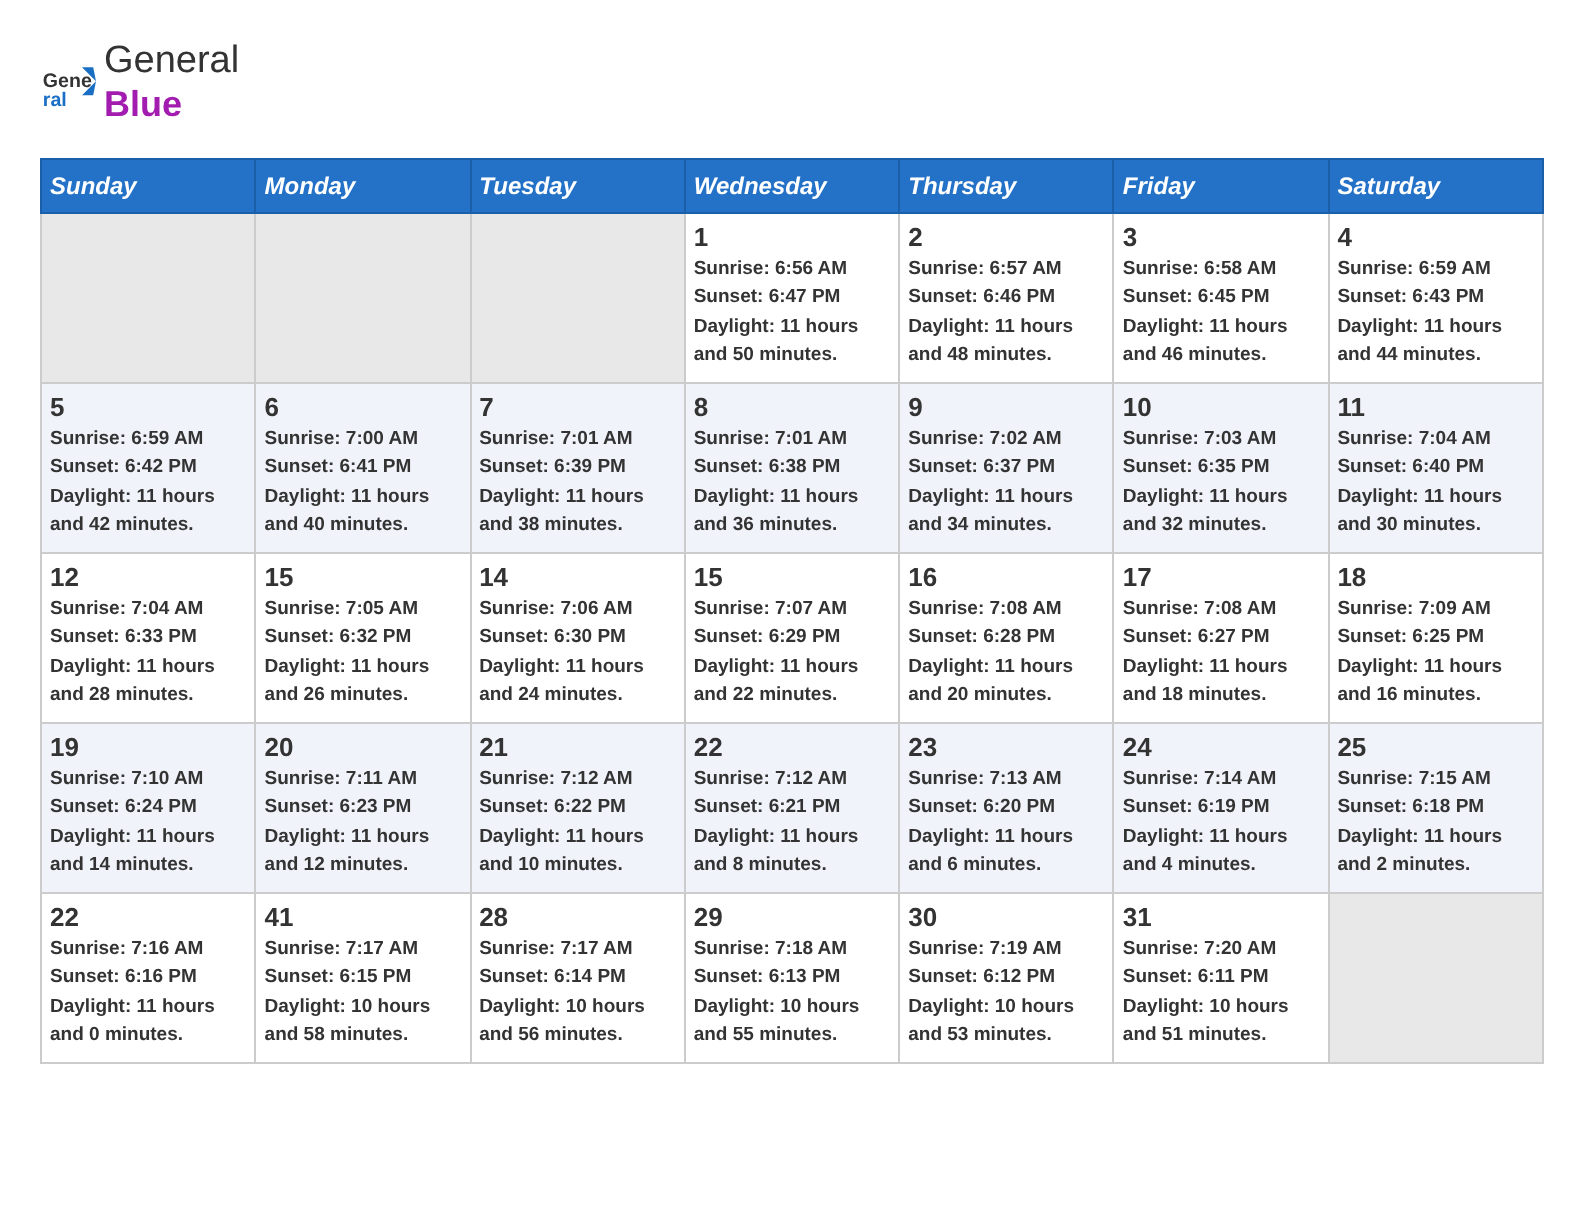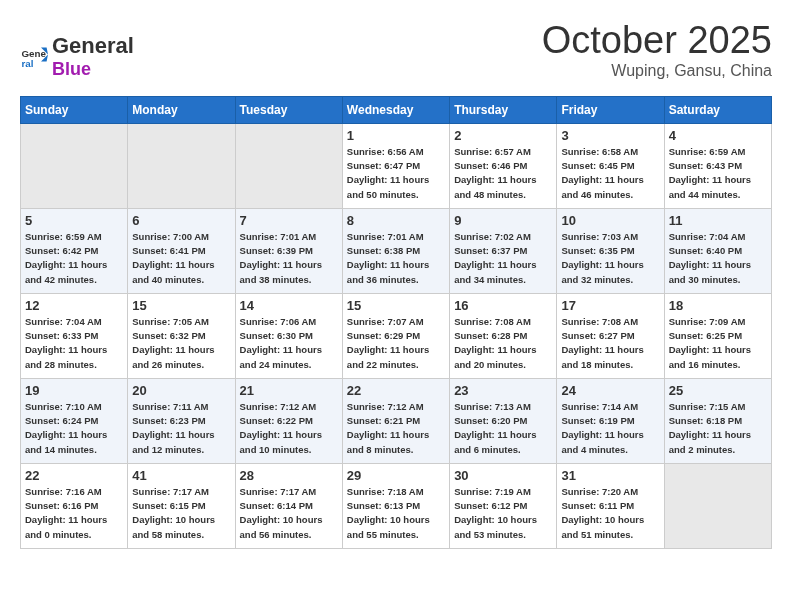--- a/index.html
+++ b/index.html
@@ -44,20 +44,21 @@
       table-layout: fixed;
     }
     thead tr th {
       background-color: #2471c8;
       color: #fff;
       font-size: 12px;
       font-weight: bold;
       padding: 6px 4px;
       text-align: left;
       border: 1px solid #1a5fa8;
+      font-style: italic;
     }
     tbody tr td {
       vertical-align: top;
       border: 1px solid #ccc;
       padding: 4px 4px 6px 4px;
       font-size: 9.5px;
       color: #333;
       height: 82px;
       background: #fff;
     }
@@ -86,28 +87,24 @@
 
 <div class="header">
   <div class="logo">
     <svg class="logo-icon" viewBox="0 0 40 40" xmlns="http://www.w3.org/2000/svg">
       <text x="2" y="22" font-size="14" font-weight="bold" fill="#333">Gene</text>
       <text x="2" y="36" font-size="14" font-weight="bold" fill="#1a6fc4">ral</text>
       <polygon points="30,8 40,18 30,28 38,28 40,18 38,8" fill="#1a6fc4"></polygon>
     </svg>
     <div>
       <div>
-        <span style="font-size:22px;font-weight:bold;color:#333;">General</span><br>
+        <span style="font-size:19px;font-weight:normal;color:#333;">General</span><br>
         <span style="font-size:18px;font-weight:bold;color:#a21caf;">Blue</span>
       </div>
     </div>
-  </div>
-  <div class="title-block">
-    <div class="month-title">October 2025</div>
-    <div class="location-title">Wuping, Gansu, China</div>
   </div>
 </div>
 
 <table>
   <thead>
     <tr id="header-row">
         <th>Sunday</th>
         <th>Monday</th>
         <th>Tuesday</th>
         <th>Wednesday</th>

